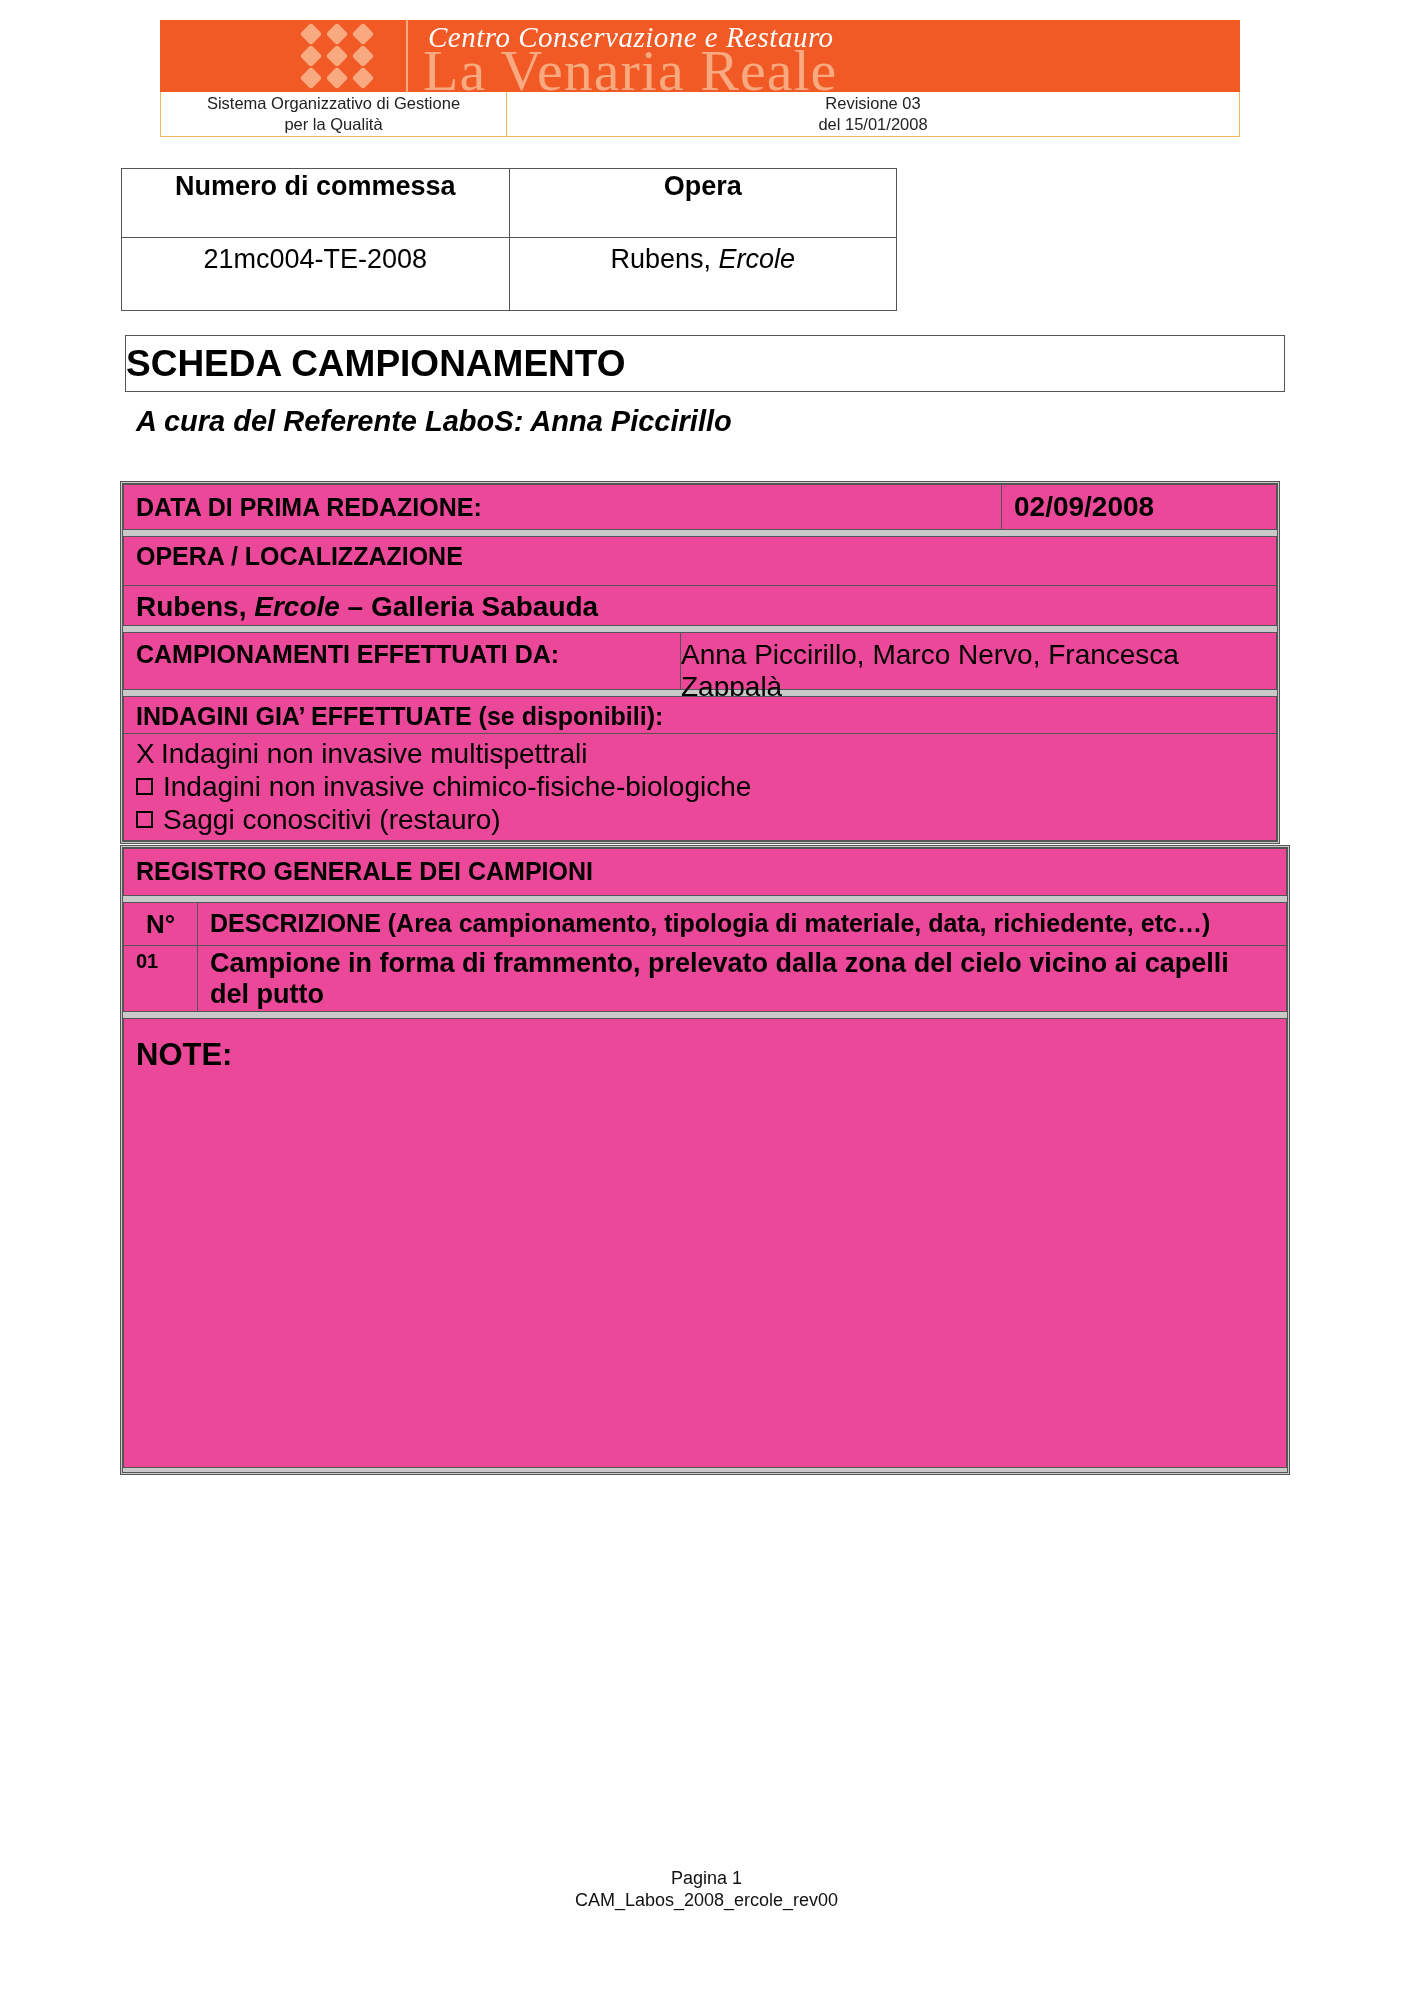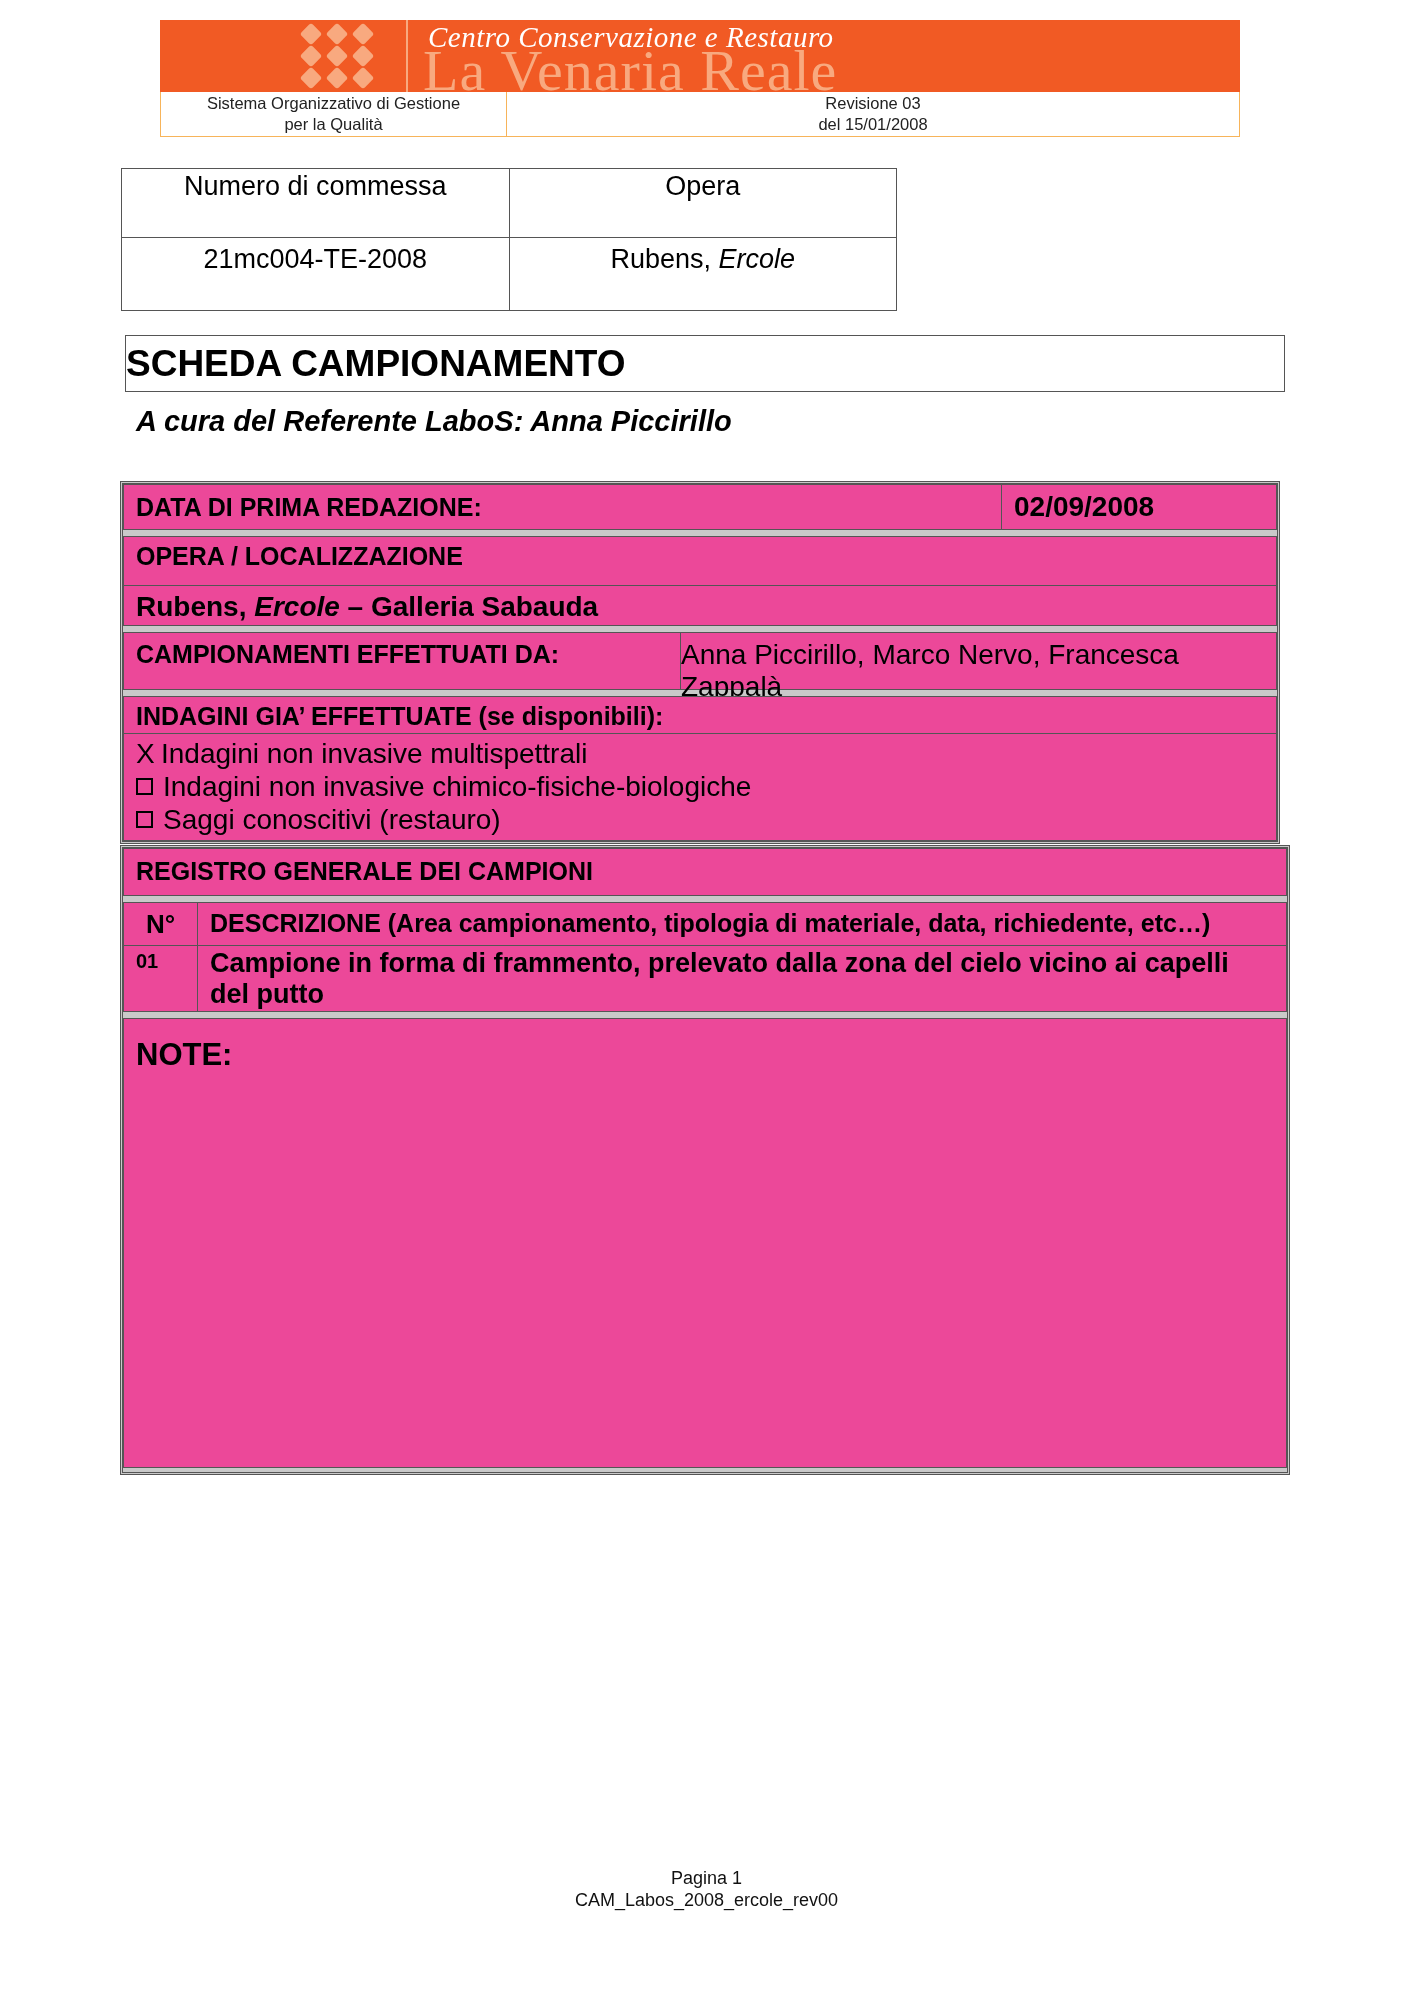--- a/index.html
+++ b/index.html
@@ -13,21 +13,21 @@
   .banner-sep { position:absolute; left:246px; top:0; width:2px; height:72px; background:#f8a97f; }
   .banner-line1 { position:absolute; left:268px; top:1px; font-family:"Liberation Serif", serif; font-style:italic; font-size:29px; color:#ffffff; letter-spacing:0.5px; }
   .banner-line2 { position:absolute; left:263px; top:22px; font-family:"Liberation Serif", serif; font-size:58px; color:#f8a97f; line-height:58px; letter-spacing:1px; }
   .hdr-row { display:flex; border:1px solid #f7b45a; border-top:none; height:44px; }
   .hdr-cell { font-size:16.5px; line-height:21px; text-align:center; display:flex; flex-direction:column; justify-content:center; color:#222; }
   .hdr-cell + .hdr-cell { border-left:1px solid #f7b45a; }
 
   
   .commessa { position:absolute; left:121px; top:168px; width:776px; border-collapse:collapse; }
   .commessa td { border:1.5px solid #555; width:50%; vertical-align:top; text-align:center; height:66px; padding:0; }
-  .commessa .h { font-weight:normal; font-size:27px; padding-top:2px;margin-top:33px; }
+  .commessa .h { font-weight:bold; font-size:27px; padding-top:2px;margin-top:33px; }
   .commessa .v { font-size:27px; padding-top:6px; }
 
   
   .title-box { position:absolute; left:125px; top:335px; width:1158px; height:55px; border:1.5px solid #555; }
   .title-box span { position:absolute; left:0; top:7px; font-size:37px; font-weight:bold; }
   .referente { position:absolute; left:136px; top:405px; font-size:29px; font-weight:bold; font-style:italic; }
 
   
   .dbl { position:absolute; border:3px double #555; background:#c9c9c9; padding:0; box-sizing:border-box; }
   .dbl .row { background:#ec4899; border:1.5px solid #555; box-sizing:border-box; position:relative; }

